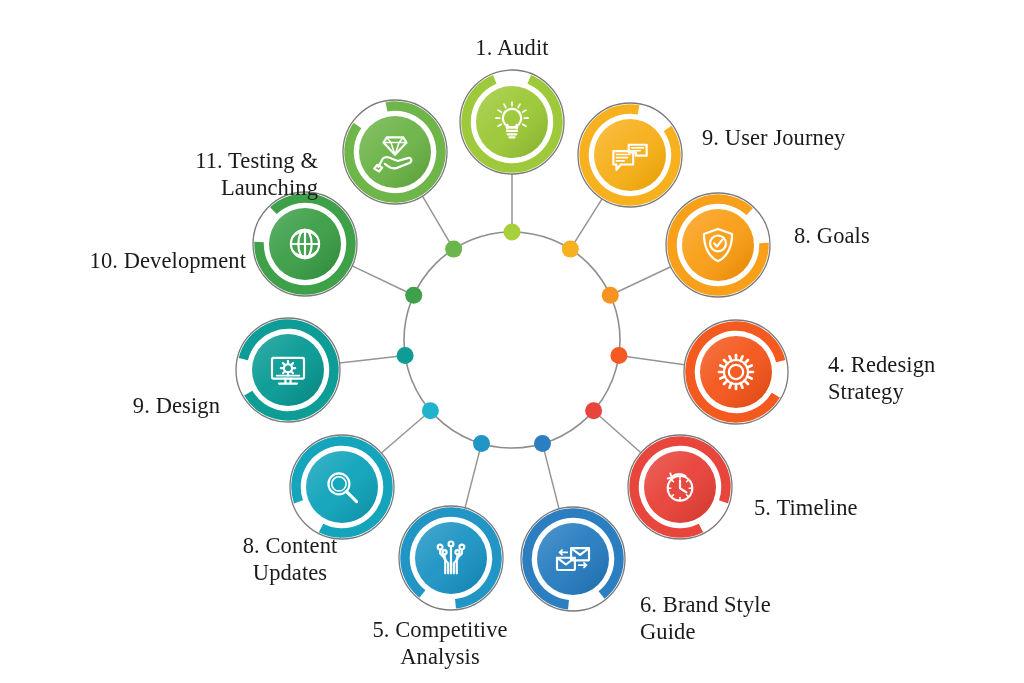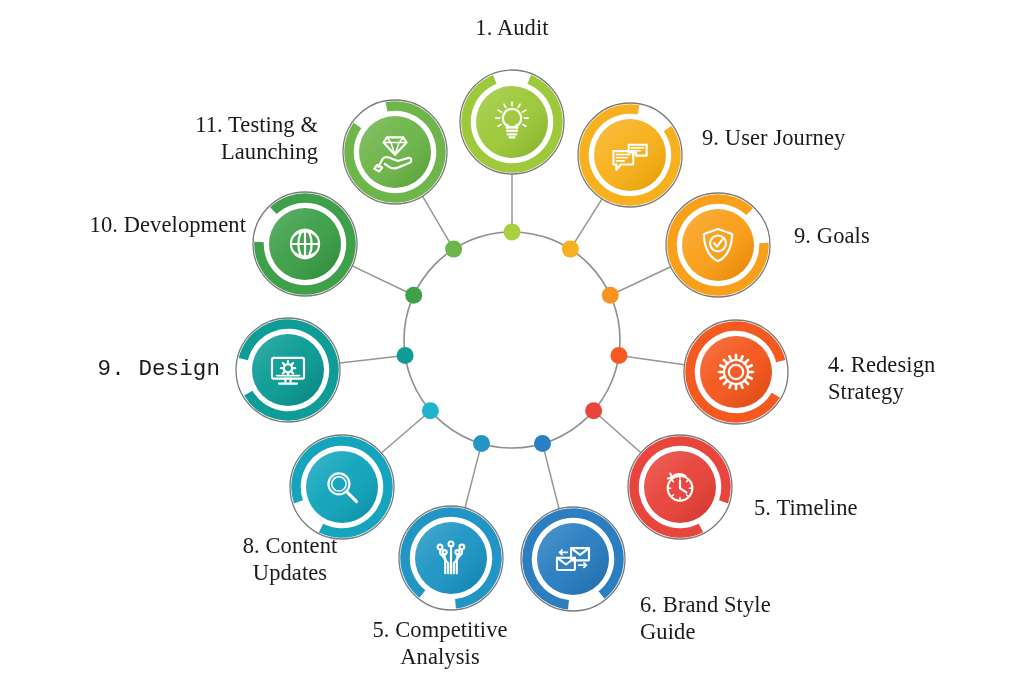--- a/index.html
+++ b/index.html
@@ -22,21 +22,21 @@
   }
   .node-label{
     position:absolute;
     font-family:"Liberation Serif", serif;
     font-size:22.5px;
     color:#1a1a1a;
     line-height:1.22;
     white-space:pre-line;
     letter-spacing:0.1px;
   }
-  .label-left{ text-align:right; transform:translate(-100%,-50%); }
+  .label-left{ text-align:right; transform:translate(-100%,-50%);margin-top:36px; }
   .label-right{ text-align:left; transform:translate(0,-50%); }
   .label-center{ text-align:center; transform:translate(-50%,-50%); }
 </style>
 </head>
 <body>
 
 <div id="diagram-root">
   <svg id="diagram-svg" viewBox="0 0 1024 683">
     <defs>
 
@@ -315,30 +315,30 @@
           <g transform="translate(395 152) scale(1.28)" fill="none" stroke="#ffffff" stroke-width="1.7" stroke-linecap="round" stroke-linejoin="round">
             <path d="M -6.4 -11.4 L 6.4 -11.4 L 9 -7.4 L 0 2.2 L -9 -7.4 Z"></path>
             <path d="M -9 -7.4 L 9 -7.4 M -6.4 -11.4 L -3.2 -7.4 L 0 2.2 L 3.2 -7.4 L 6.4 -11.4" stroke-width="1.2"></path>
             <path d="M -13 11.6 L -9.6 5.2 C -7.4 3 -4.6 4 -2.4 5.2 L 2.2 7 L 10.6 4.6 C 13 4.2 13.6 7.6 11.2 8.6 L 1.6 12.4 C -0.6 13.2 -3.4 12.6 -5.2 11.2 L -8 9.2"></path>
             <path d="M -13.8 10 L -10 12.2 L -12.4 15.2 L -16.2 13 Z"></path>
           </g>
         </g>
       </g>
   </svg>
   <div id="layer-labels">
-      <div class="node-label label-center" style="left: 512px; top: 28px;">1. Audit</div>
+      <div class="node-label label-center" style="left: 512px; top: 48px;">1. Audit</div>
       <div class="node-label label-right" style="left: 702px; top: 138px;">9. User Journey</div>
-      <div class="node-label label-right" style="left: 794px; top: 236px;">9. Goals</div>
+      <div class="node-label label-right" style="left: 794px; top: 236px;">8. Goals</div>
       <div class="node-label label-right" style="left: 828px; top: 378px;">4. Redesign
 Strategy</div>
       <div class="node-label label-right" style="left: 754px; top: 508px;">5. Timeline</div>
       <div class="node-label label-right" style="left: 622px; top: 618px; margin-left: 18px;">6. Brand Style
 Guide</div>
       <div class="node-label label-center" style="left: 440px; top: 643px;">5. Competitive
 Analysis</div>
       <div class="node-label label-center" style="left: 290px; top: 559px;">8. Content
 Updates</div>
-      <div class="node-label label-left" style="left: 220px; top: 370px; font-family: Liberation Mono, monospace;">9. Design</div>
+      <div class="node-label label-left" style="left: 220px; top: 370px;">9. Design</div>
       <div class="node-label label-left" style="left: 246px; top: 225px;">10. Development</div>
       <div class="node-label label-left" style="left: 318px; top: 138px;">11. Testing &amp;
 Launching</div>
     </div>
 </div>
 
 </body></html>

